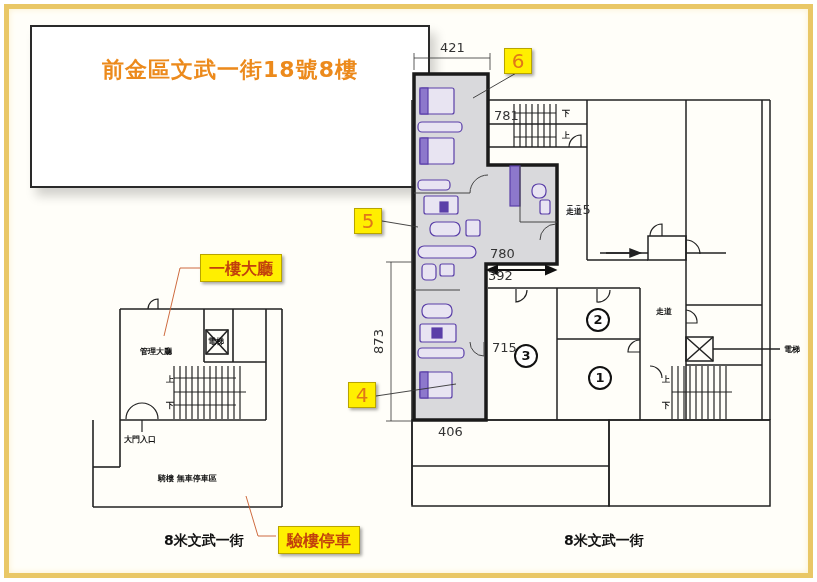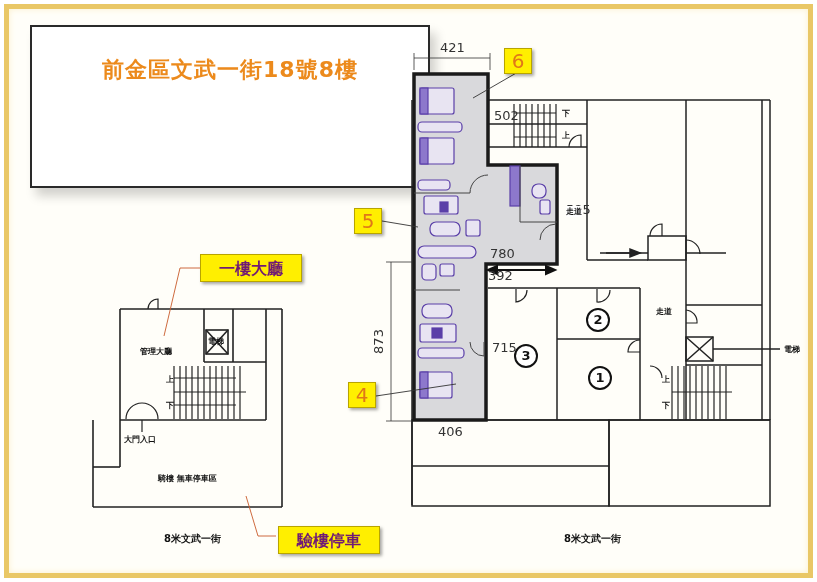--- a/index.html
+++ b/index.html
@@ -26,29 +26,29 @@
     font-size: 19px; color: #2e1a6e; letter-spacing: 0px;
   }
   .title-line2 .price { color: #c0583a; font-weight: normal; font-family: "DejaVu Sans", sans-serif; }
   svg.plan { position: absolute; left: 0; top: 0; }
   .callout {
     position: absolute; background: #ffef00; border: 1px solid #b8a400;
     box-shadow: 2px 2px 3px rgba(0,0,0,0.35);
     font-family: "DejaVu Sans", sans-serif; color: #e07818; text-align: center;
   }
   .callout.num { width: 28px; height: 26px; font-size: 20px; line-height: 24px; }
-  .callout.txt { font-size: 16px; font-weight: bold; padding: 2px 18px; height: 28px; line-height: 24px; color: #701a75; }
+  .callout.txt { font-size: 16px; font-weight: bold; padding: 2px 8px; height: 28px; line-height: 24px; color: #c2410c; }
   .dim {
     position: absolute; font-family: "DejaVu Sans", sans-serif; font-size: 13px; color: #333;
   }
   .label-sm {
     position: absolute; font-family: "DejaVu Sans", sans-serif; font-size: 8px; font-weight: bold; color: #111;
   }
   .street {
-    position: absolute; font-family: "DejaVu Sans", sans-serif; font-size: 10px; font-weight: bold; color: #111;
+    position: absolute; font-family: "DejaVu Sans", sans-serif; font-size: 14px; font-weight: bold; color: #111;
   }
   .room-num {
     position: absolute; width: 24px; height: 24px; border: 2px solid #111; border-radius: 50%;
     text-align: center; font-size: 13px; font-weight: bold; line-height: 20px; color: #111; background: #fff;
   }
 </style>
 </head>
 <body>
 
 <div class="frame"></div>
@@ -241,21 +241,21 @@
   </g>
 </svg>
 
 <div class="callout num" style="left:504px;top:48px;">6</div>
 <div class="callout num" style="left:354px;top:208px;">5</div>
 <div class="callout num" style="left:348px;top:382px;">4</div>
 <div class="callout txt" style="left:200px;top:254px;">一樓大廳</div>
 <div class="callout txt" style="left:278px;top:526px;text-align:right;">驗樓停車</div>
 
 <div class="dim" style="left:440px;top:40px;">421</div>
-<div class="dim" style="left:494px;top:108px;">502</div>
+<div class="dim" style="left:494px;top:108px;">781</div>
 <div class="dim" style="left:566px;top:202px;">585</div>
 <div class="dim" style="left:490px;top:246px;">780</div>
 <div class="dim" style="left:488px;top:268px;">392</div>
 <div class="dim" style="left:492px;top:340px;">715</div>
 <div class="dim" style="left:366px;top:334px;transform:rotate(-90deg);">873</div>
 <div class="dim" style="left:438px;top:424px;">406</div>
 
 <div class="room-num" style="left:586px;top:308px;">2</div>
 <div class="room-num" style="left:588px;top:366px;">1</div>
 <div class="room-num" style="left:514px;top:344px;">3</div>

